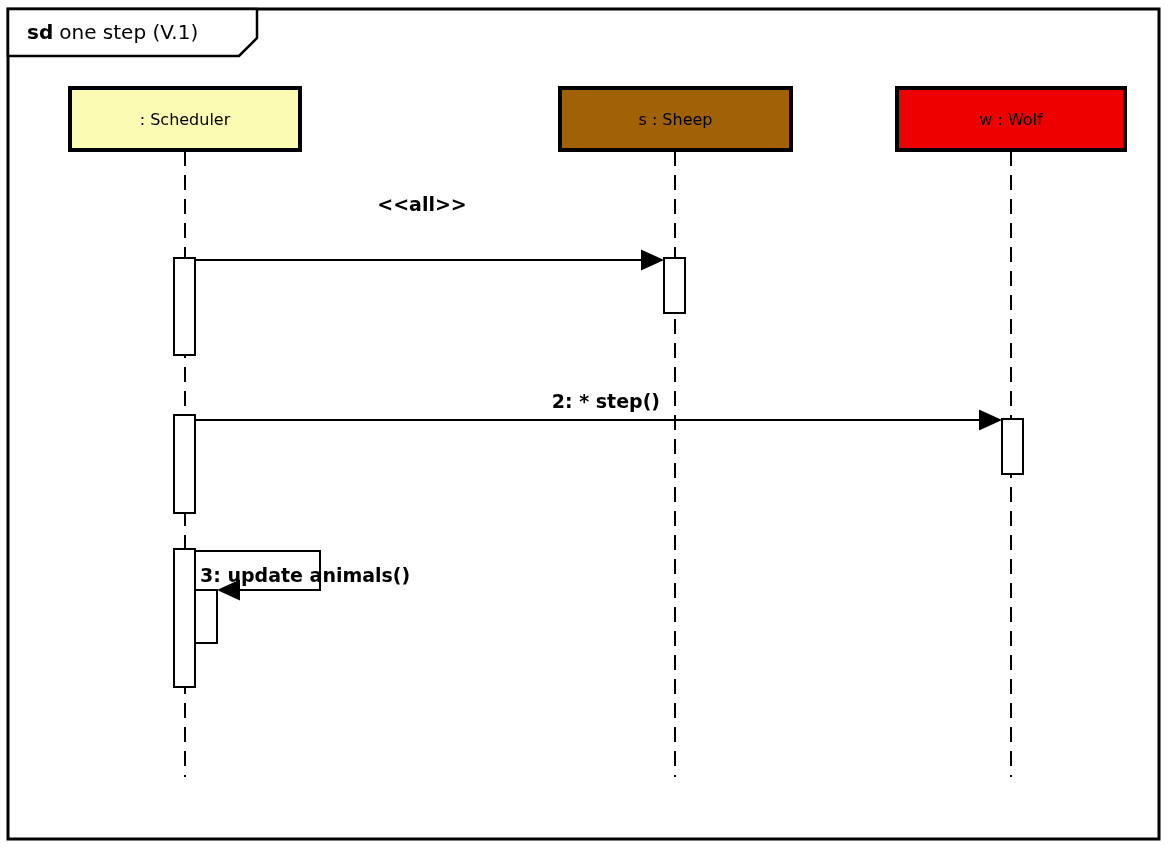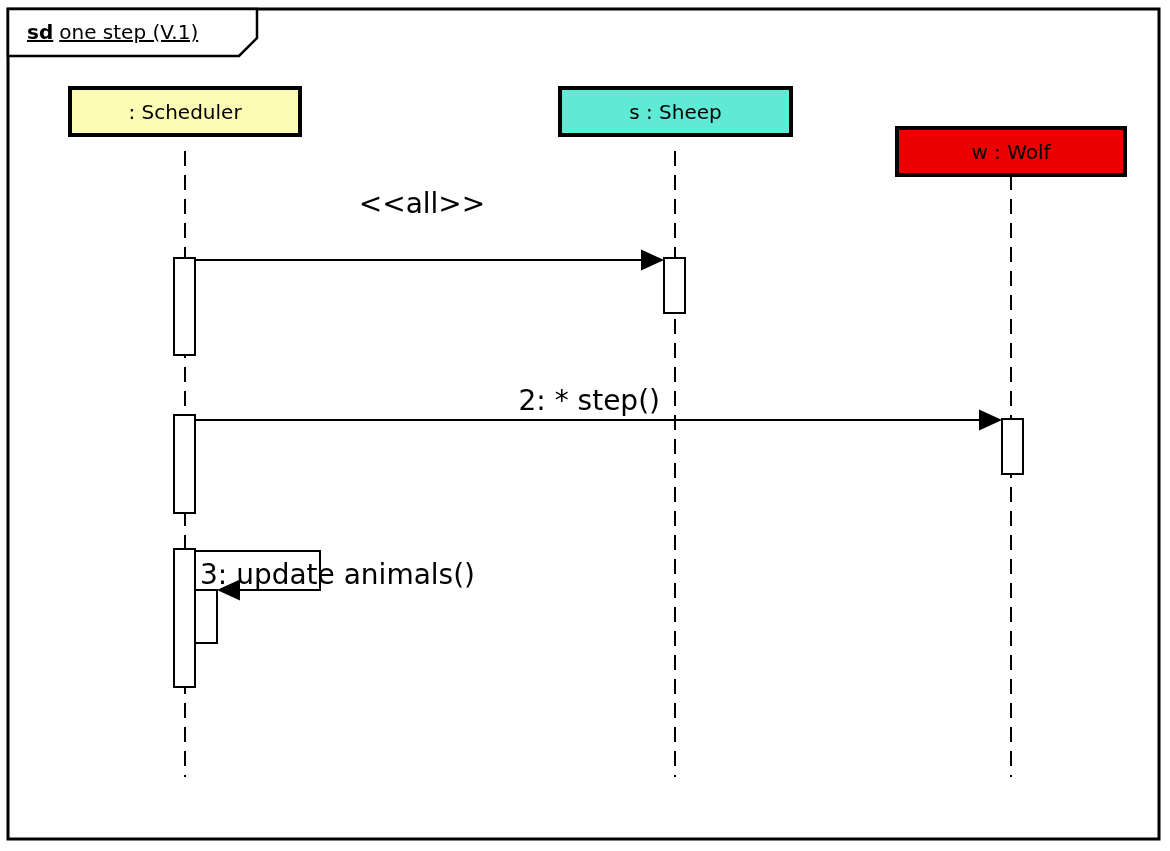--- a/index.html
+++ b/index.html
@@ -6,48 +6,49 @@
   #diagram {
     position: relative;
     width: 1170px;
     height: 851px;
     background: #ffffff;
     font-family: "DejaVu Sans", "Liberation Sans", sans-serif;
     color: #000000;
     overflow: hidden;
   }
   #shapes { position: absolute; top: 0; left: 0; }
-  .abs { position: absolute; text-decoration: underline; }
+  .abs { position: absolute; }
   .frame-title {
     left: 27px; top: 20px;
     font-size: 20px;
     white-space: nowrap;
   }
   .frame-title .kw { font-weight: bold; }
   .frame-title .ttl { margin-left: 6px; }
   .head {
     position: absolute;
     top: 86px;
-    height: 51px;
+    height: 66px;
     box-sizing: border-box;
     border: 4px solid #000000;
     display: flex;
     align-items: center;
     justify-content: center;
-    font-size: 20px;
+    font-size: 16px;
     white-space: nowrap;
   }
   .head-scheduler { left: 68px;  width: 234px; }
   .head-sheep     { left: 558px; width: 235px; }
   .head-wolf      { left: 895px; width: 232px; }
   .msg-label {
     position: absolute;
-    font-size: 28px;
+    font-size: 19px;
     line-height: 22px;
     white-space: nowrap;
+    font-weight: bold;
   }
   .lbl-stereotype { left: 322px; top: 193px; width: 200px; text-align: center; }
   .lbl-msg1       { left: 273px; top: 227px; width: 300px; text-align: center; }
   .lbl-msg2       { left: 410px; top: 390px; width: 250px; text-align: right; }
   .lbl-msg3       { left: 200px; top: 516px; text-align: left; margin-top: 48px; }
 </style>
 </head>
 <body>
 
 <div id="diagram">
@@ -80,24 +81,24 @@
     <rect x="195" y="590" width="22" height="53" fill="#ffffff" stroke="#000000" stroke-width="2"></rect>
   </svg>
 
   <div class="abs frame-title">
     <span class="kw">sd</span><span class="ttl">one step (V.1)</span>
   </div>
 
   <div class="head head-scheduler" style="background-color: rgb(251, 251, 180);">
     <span>: Scheduler</span>
   </div>
-  <div class="head head-sheep" style="background-color: #5eead4; align-items: center;">
+  <div class="head head-sheep" style="background-color: #a16207; align-items: center;">
     <span>s : Sheep</span>
   </div>
-  <div class="head head-wolf" style="background-color: rgb(238, 0, 0); margin-top: 40px;">
+  <div class="head head-wolf" style="background-color: rgb(238, 0, 0);">
     <span>w : Wolf</span>
   </div>
 
   <div class="msg-label lbl-stereotype">&lt;&lt;all&gt;&gt;</div>
   <div class="msg-label lbl-msg2">2: * step()</div>
   <div class="msg-label lbl-msg3">3: update animals()</div>
 
 </div>
 
 </body></html>

